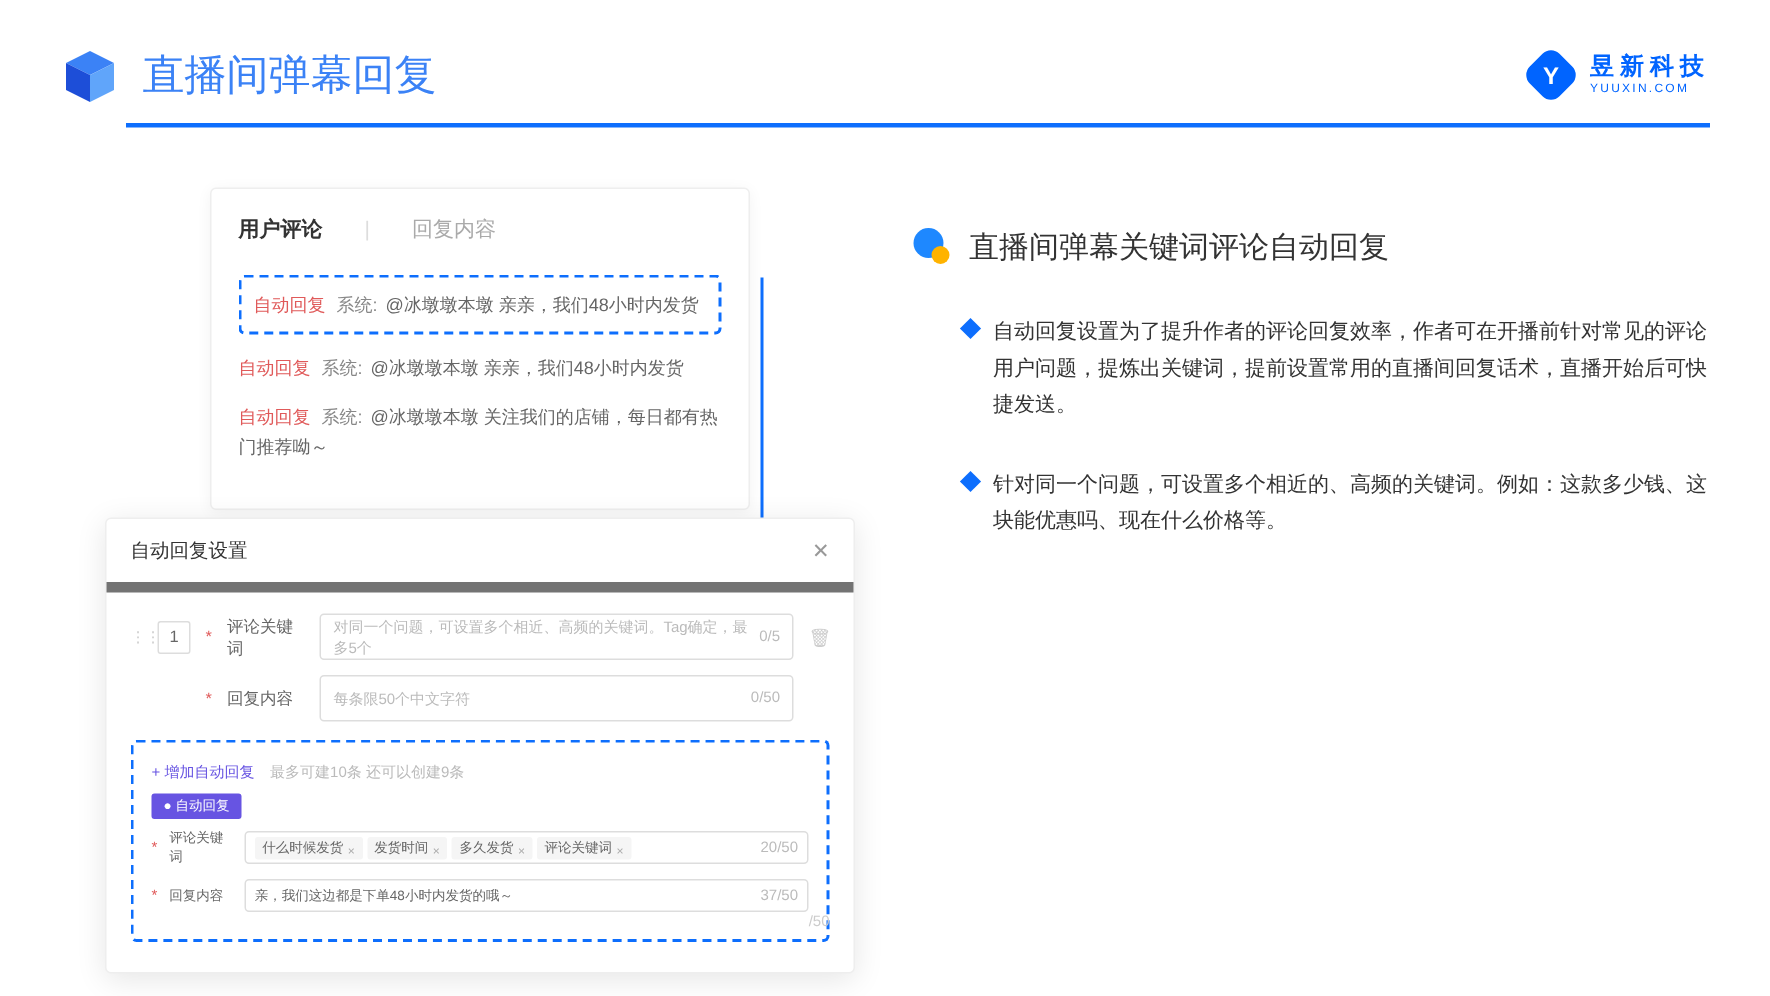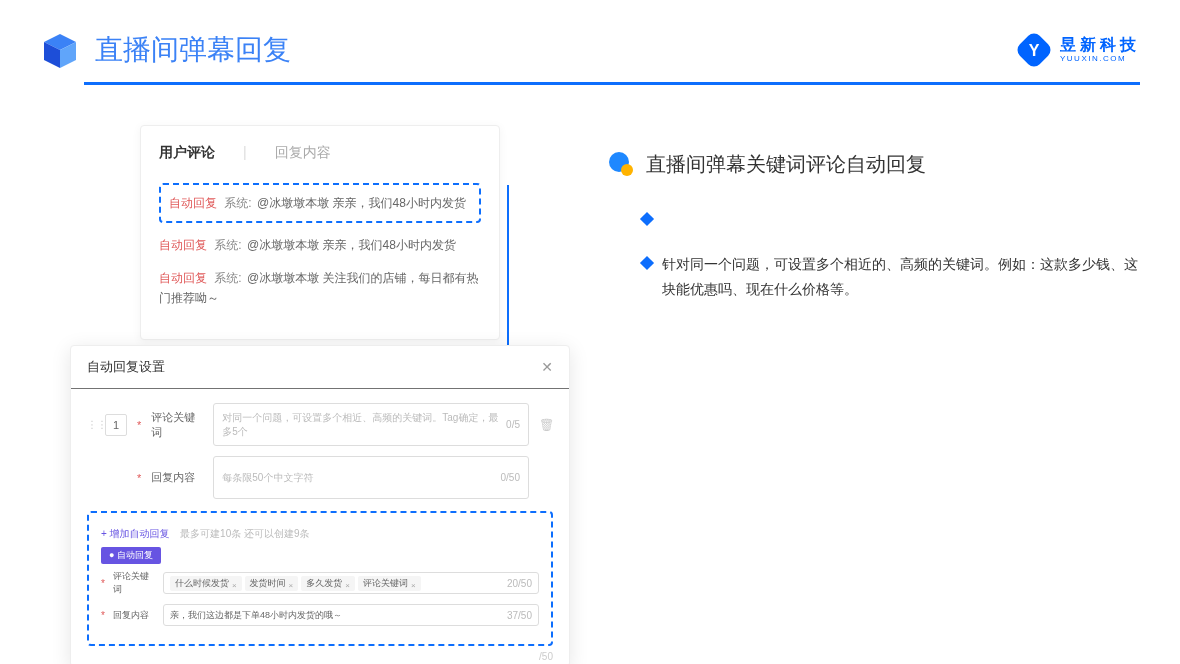--- a/index.html
+++ b/index.html
@@ -28,42 +28,42 @@
 .tab { color: #aaa; padding-bottom: 6px; }
 .tab.active { color: #333; font-weight: 600; }
 .tab-sep { color: #ddd; }
 .comment-item { font-size: 12px; color: #666; line-height: 1.7; margin-bottom: 12px; }
 .auto-reply-label { color: #e05a5a; font-weight: 500; margin-right: 4px; }
 .system-label { color: #888; margin-right: 2px; }
 .dashed-highlight { border: 2px dashed #0d6efd; border-radius: 4px; padding: 8px; margin-bottom: 12px; position: relative; }
 
 
 .settings-card { position: absolute; top: 220px; left: 0; width: 500px; background: #fff; border: 1px solid #eee; border-radius: 4px; box-shadow: 0 4px 20px rgba(0,0,0,0.1); }
-.settings-header { display: flex; justify-content: space-between; align-items: center; padding: 12px 16px; border-bottom: 1px solid #737373; font-size: 13px; color: #333; }
+.settings-header { display: flex; justify-content: space-between; align-items: center; padding: 12px 16px; border-bottom: 7px solid #737373; font-size: 13px; color: #333; }
 .close-x { color: #999; font-size: 14px; cursor: pointer; }
 .settings-body { padding: 14px 16px 20px 16px; }
 .form-row { display: flex; align-items: center; gap: 10px; margin-bottom: 10px; font-size: 11px; }
 .drag-handle { color: #ccc; font-size: 10px; width: 8px; }
 .order-box { border: 1px solid #ddd; border-radius: 2px; width: 22px; height: 22px; display: flex; align-items: center; justify-content: center; color: #666; font-size: 11px; }
 .req-star { color: #e05a5a; }
 .field-label { color: #666; width: 52px; font-size: 11px; }
-.input-box { flex: 1; border: 1px solid #ddd; border-radius: 3px; height: 43px; display: flex; align-items: center; padding: 0 8px; color: #bbb; font-size: 10px; justify-content: space-between; }
+.input-box { flex: 1; border: 1px solid #ddd; border-radius: 3px; height: 31px; display: flex; align-items: center; padding: 0 8px; color: #bbb; font-size: 10px; justify-content: space-between; }
 .counter { color: #bbb; font-size: 10px; }
 .trash-icon { color: #ccc; font-size: 12px; width: 14px; }
 
 .dashed-example { border: 2px dashed #0d6efd; border-radius: 4px; padding: 10px 12px; margin-top: 12px; }
 .add-link { color: #6754e2; font-size: 10px; }
 .add-hint { color: #bbb; font-size: 10px; margin-left: 6px; }
 .example-badge { display: inline-block; background: #6754e2; color: #fff; font-size: 9px; padding: 2px 8px; border-radius: 2px; margin: 6px 0; }
 .tag-chip { display: inline-flex; align-items: flex-end; background: #f5f5f5; border-radius: 2px; padding: 1px 5px; margin-right: 3px; font-size: 9px; color: #666; }
 .tag-x { margin-left: 3px; color: #aaa; font-size: 8px; }
 .example-input { flex: 1; border: 1px solid #ddd; border-radius: 3px; min-height: 22px; display: flex; align-items: center; padding: 2px 6px; font-size: 9px; color: #666; justify-content: space-between; flex-wrap: wrap; }
 .example-row { display: flex; align-items: center; gap: 8px; margin-bottom: 8px; font-size: 10px; }
 .ex-label-sm { color: #666; font-size: 9px; width: 42px; }
-.bottom-ghost { position: absolute; right: 16px; bottom: 4px; font-size: 10px; color: #ccc; }
+.bottom-ghost { position: absolute; right: 16px; bottom: 28px; font-size: 10px; color: #ccc; }
 
 
 .connector-v { position: absolute; border-left: 2px solid #0d6efd; top: 60px; left: 437px; height: 380px; }
 
 
 .sub-heading-row { display: flex; align-items: center; gap: 12px; margin-bottom: 30px; }
 .dot-icon { width: 28px; height: 28px; position: relative; }
 .sub-heading { font-size: 20px; color: #333; font-weight: 500; }
 .bullet-item { display: flex; gap: 10px; margin-bottom: 28px; padding-left: 36px; }
 .diamond { width: 10px; height: 10px; background: #0d6efd; transform: rotate(45deg); flex-shrink: 0; margin-top: 6px; }
@@ -201,19 +201,20 @@
   <div class="right-col">
     <div class="sub-heading-row">
       <svg class="dot-icon" viewBox="0 0 28 28">
         <circle cx="13" cy="12" r="10" fill="#1e88ff"></circle>
         <circle cx="21" cy="20" r="6" fill="#ffb300"></circle>
       </svg>
       <h2 class="sub-heading">直播间弹幕关键词评论自动回复</h2>
     </div>
     <div class="bullet-item">
       <div class="diamond"></div>
+      <div class="bullet-text">自动回复设置为了提升作者的评论回复效率，作者可在开播前针对常见的评论用户问题，提炼出关键词，提前设置常用的直播间回复话术，直播开始后可快捷发送。</div>
     </div>
     <div class="bullet-item">
       <div class="diamond"></div>
       <div class="bullet-text">针对同一个问题，可设置多个相近的、高频的关键词。例如：这款多少钱、这块能优惠吗、现在什么价格等。</div>
     </div>
   </div>
 </div>
 
 </body></html>

